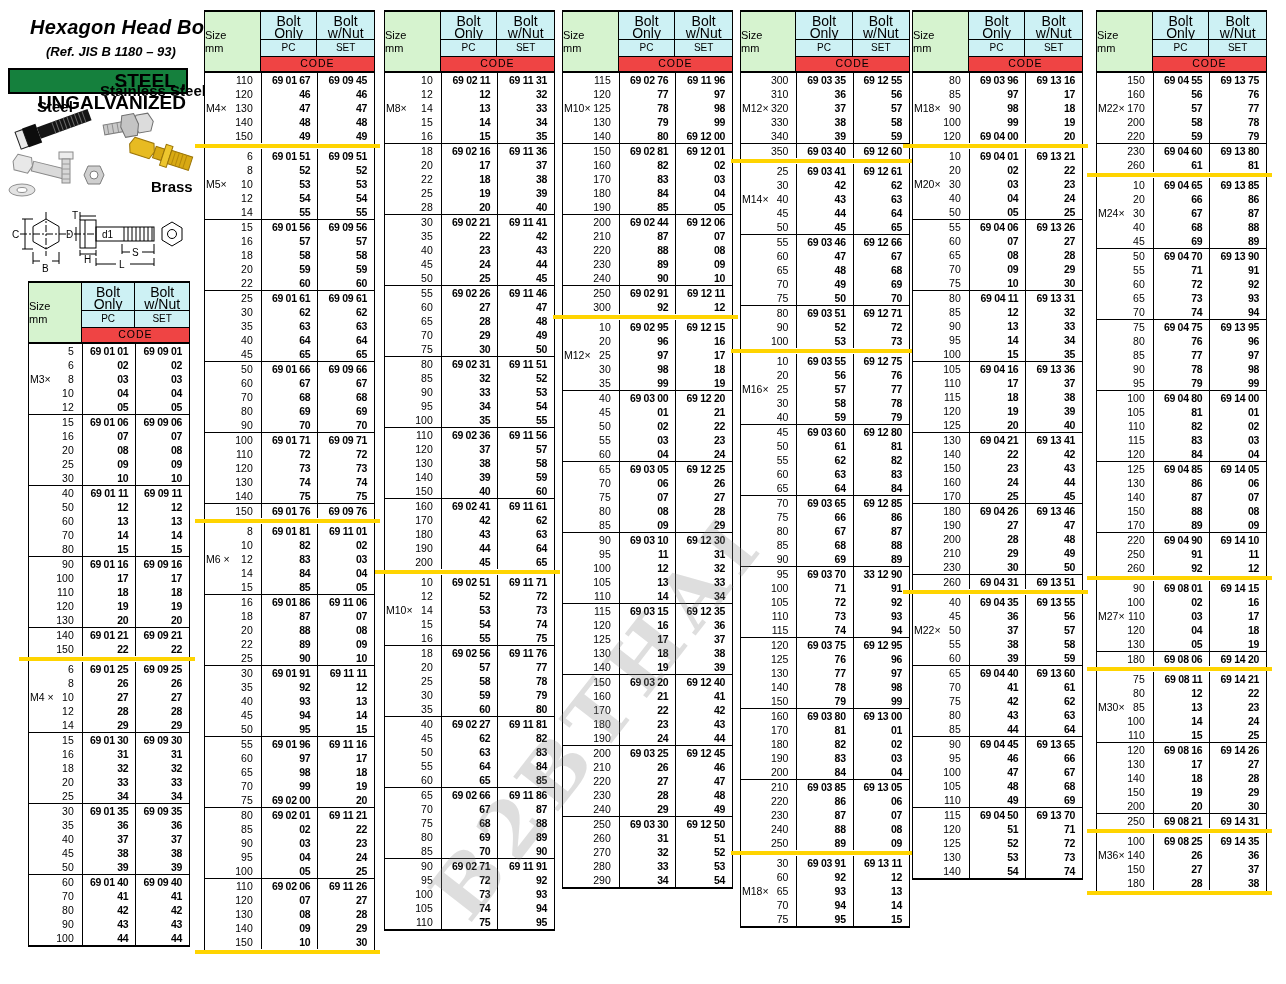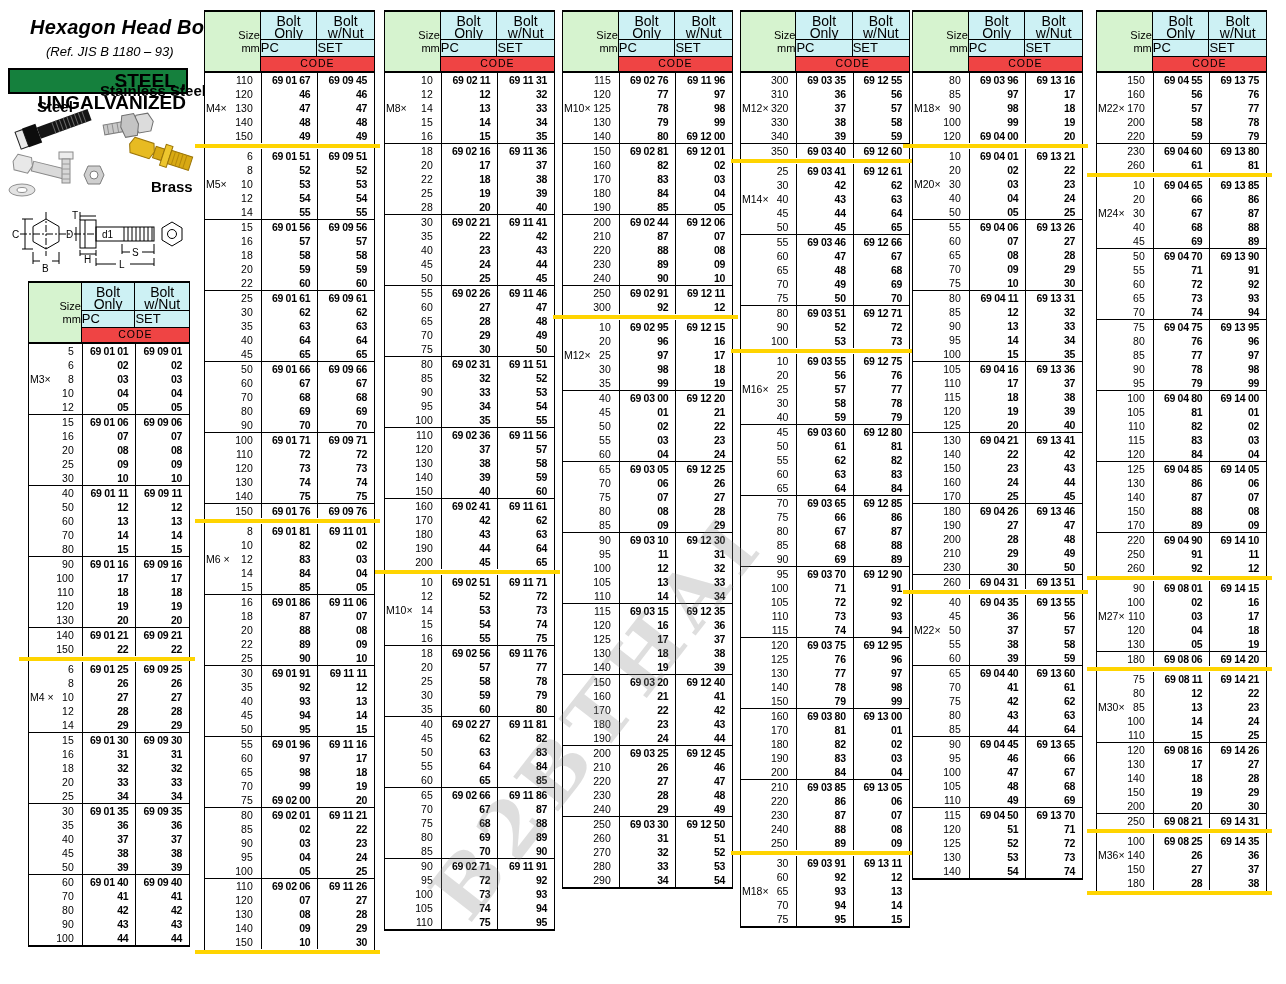--- a/index.html
+++ b/index.html
@@ -1,41 +1,41 @@
 <!DOCTYPE html>
 <html><head>
 <meta charset="utf-8">
 <style>
   html,body{margin:0;padding:0;overflow:hidden}
   body{width:1286px;height:984px;background:#fff;font-family:"Liberation Sans",sans-serif;color:#000;position:relative}
   .page{position:absolute;left:0;top:0;width:1286px;height:984px;background:#fff}
 
   
   .title{position:absolute;left:30px;top:16px;font-size:20px;font-weight:700;font-style:italic;letter-spacing:.2px}
-  .ref{position:absolute;left:46px;top:44px;font-size:13px;font-weight:400;font-style:italic}
+  .ref{position:absolute;left:46px;top:44px;font-size:13px;font-weight:700;font-style:italic}
   .badge{position:absolute;left:8px;top:68px;width:176px;height:22px;background:#15803d;border:2px solid #000;
          text-align:right;line-height:22px;font-weight:700;font-size:19px}
   .mat{position:absolute;font-size:15px;font-weight:700}
   .mat-steel{left:37px;top:98px}
   .mat-ss{left:100px;top:82px}
   .mat-brass{left:151px;top:178px}
   svg.photos{position:absolute;left:4px;top:104px}
   svg.diagram{position:absolute;left:4px;top:206px}
 
   
   .tcol{position:absolute;background:transparent}
   .th{display:flex;height:63px;box-sizing:border-box;border:1px solid #000;border-top:2px solid #000;border-bottom:2px solid #000;background:#fff}
   .th-size{width:33%;box-sizing:border-box;background:#d6f3cf;border-right:1px solid #000;display:flex;flex-direction:column;
-           justify-content:center;text-align:right;font-size:11px;line-height:12.5px}
+           justify-content:center;text-align:left;font-size:11px;line-height:12.5px}
   .th-right{width:67%;display:flex;flex-direction:column}
   .th-r1{flex:1;display:flex}
   .th-r1 .th-cell{width:50%;box-sizing:border-box;background:#cdf1f4;text-align:center;font-size:14px;line-height:12px;padding-top:3px}
   .th-r1 .th-cell:first-child{border-right:1px solid #000}
   .th-r2{display:flex;height:16px;border-top:1px solid #000}
-  .th-r2 .th-cell{width:50%;box-sizing:border-box;background:#cdf1f4;font-size:13px;line-height:15px}
+  .th-r2 .th-cell{width:50%;box-sizing:border-box;background:#cdf1f4;text-align:center;font-size:10px;line-height:15px}
   .th-r2 .th-cell:first-child{border-right:1px solid #000}
   .th-r3{height:14px;background:#ef4444;border-top:1px solid #000;text-align:center;font-size:10.5px;line-height:13px;letter-spacing:1px}
 
   .tb{border:1px solid #000;border-top:none;border-bottom:2px solid #000;background:#fff}
   .tb.nob{border-bottom:none}
   .tblock{border-top:1px solid #000}
   .tb > .tblock:first-child{border-top:none}
   .ybar + .tblock{border-top:none}
   .trow{display:flex;height:14px;line-height:14px;font-size:10.5px;white-space:nowrap}
   .c{box-sizing:border-box}
@@ -1648,21 +1648,21 @@
           <div class="trow">
             <div class="c size"><span>90</span></div>
             <div class="c pc">69</div>
             <div class="c set">89</div>
           </div>
         </div>
         <div class="tblock">
           <div class="trow">
             <div class="c size"><span>95</span></div>
             <div class="c pc">69 03 70</div>
-            <div class="c set">69 12 90</div>
+            <div class="c set">33 12 90</div>
           </div>
           <div class="trow">
             <div class="c size"><span>100</span></div>
             <div class="c pc">71</div>
             <div class="c set">91</div>
           </div>
           <div class="trow">
             <div class="c size"><span>105</span></div>
             <div class="c pc">72</div>
             <div class="c set">92</div>

